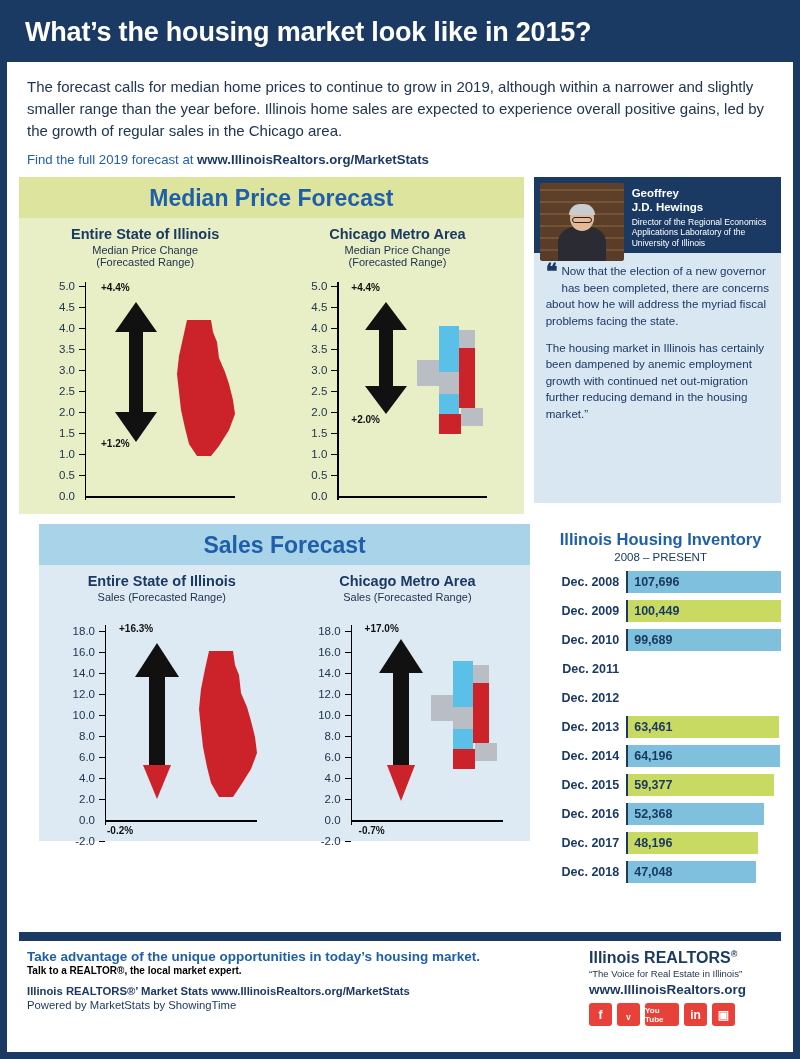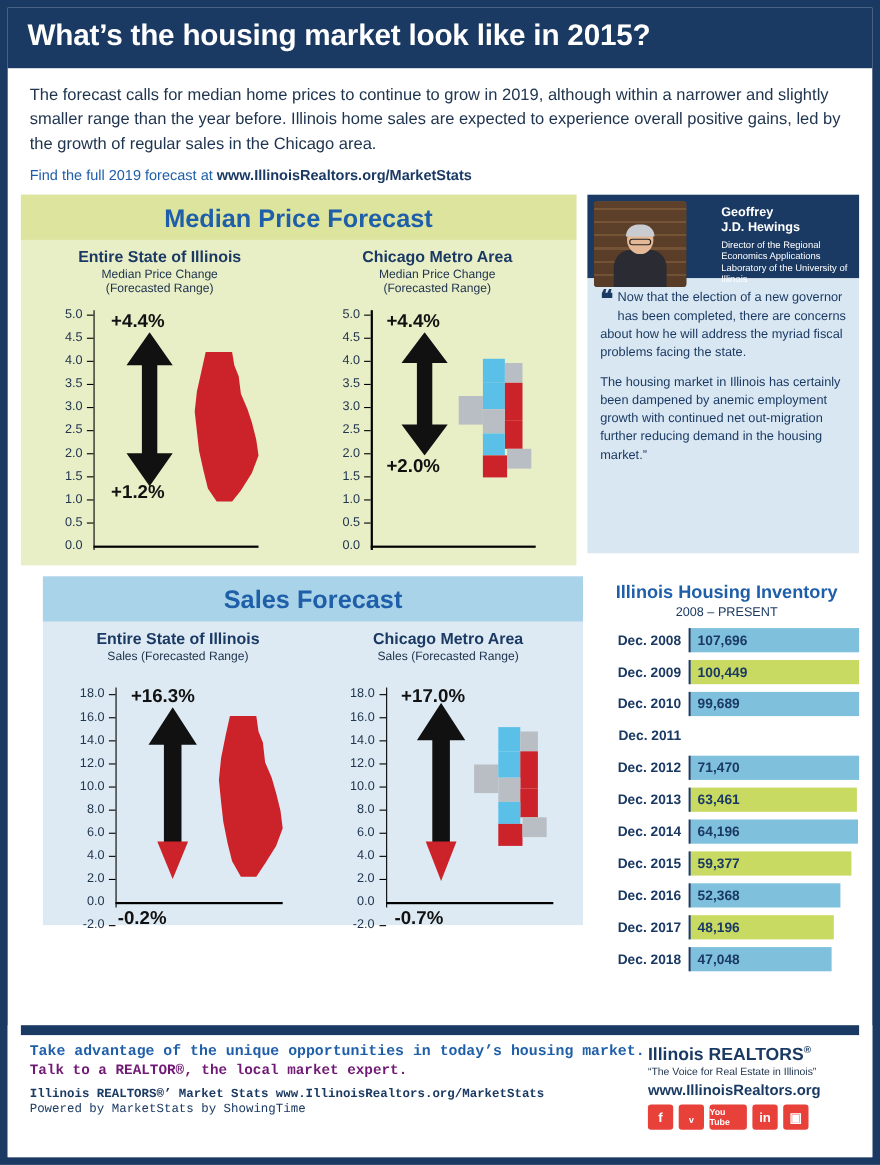--- a/index.html
+++ b/index.html
@@ -64,31 +64,30 @@
   .plot { position:relative; height:240px; margin-top:6px; }
   .axis-labels {
     position:absolute; left:16px; top:0; width:40px; height:100%;
     font-size:11.5px; color:#20354f; text-align:right;
   }
   .axis-labels div { position:absolute; right:0; transform:translateY(-50%); }
   .axis-line-v { position:absolute; background:#000; width:1.4px; }
   .axis-line-h { position:absolute; background:#000; height:1.4px; }
   .tick { position:absolute; background:#000; height:1.2px; width:6px; left:60px; }
   .val-top, .val-bot {
-    position:absolute; font-size:17px; font-weight:bold; color:#111;
+    position:absolute; font-size:10px; font-weight:bold; color:#111;
     white-space:nowrap;
   }
   .arrow-wrap { position:absolute; }
   
   .right-col { width:250px; }
   .bio {
     background:#1b3a63; color:#fff;
     display:flex; height:76px; align-items:stretch;
     padding:6px;
-    gap:24px;
   }
   .headshot {
     width:84px; height:78px;
     background:linear-gradient(#6b4a32,#3d2a1c);
     border-radius:3px;
     position:relative; overflow:hidden;
     flex:none;
   }
   .hs-shelf { position:absolute; inset:0; background:
      repeating-linear-gradient(0deg,#5c3f29 0 10px,#7a5738 10px 12px); opacity:.85;}
@@ -131,23 +130,23 @@
   .logo-box { width:120px; text-align:center; color:#1b3a63; }
   .logo-circle {
     width:54px; height:54px; border-radius:50%; background:#1b3a63;
     margin:0 auto; position:relative;
   }
   .logo-circle:after {
     content:""; position:absolute; left:21px; top:10px; width:12px; height:34px;
     background:#fff; border-radius:6px 6px 0 0;
   }
   .logo-text { font-size:13px; font-weight:bold; line-height:1.05; margin-top:4px;}
-  .mid-box { flex:1; padding-left:6px;font-family:Liberation Mono, monospace; }
+  .mid-box { flex:1; padding-left:6px; }
   .mid1 { font-size:13.5px; font-weight:bold; color:#1f5fa9; }
-  .mid2 { font-size:13px; font-weight:bold; color:#701a75; margin-top:1px;}
+  .mid2 { font-size:10px; font-weight:bold; color:#000000; margin-top:1px;}
   .mid3 { font-size:11.3px; font-weight:bold; color:#1b3a63; margin-top:9px;}
   .mid4 { font-size:11.3px; color:#1b3a63; margin-top:2px;}
   .right-box { width:190px; text-align:left; }
   .rb1 { font-size:16px; font-weight:bold; color:#1b3a63;}
   .rb1 sup { font-size:9px;}
   .rb2 { font-size:9.5px; color:#20354f; margin-top:1px;}
   .rb3 { font-size:13.5px; font-weight:bold; color:#1b3a63; margin-top:3px;}
   .social { display:flex; gap:5px; margin-top:6px; }
   .sq { width:23px; height:23px; border-radius:3px; color:#fff; font-size:12px;
         font-weight:bold; display:flex; align-items:center; justify-content:center;}
@@ -428,25 +427,20 @@
               <div class="inv-bar" style="background: rgb(127, 192, 221); width: 132.565%; max-width: 100%;">
                 <span>99,689</span>
               </div>
             </div>
           </div>
           <div class="inv-row">
             <div class="inv-label">Dec. 2011</div>
           </div>
           <div class="inv-row">
             <div class="inv-label">Dec. 2012</div>
-            <div class="inv-barwrap">
-              <div class="inv-bar" style="background: rgb(127, 192, 221); width: 106.363%; max-width: 100%;">
-                <span>71,470</span>
-              </div>
-            </div>
           </div>
           <div class="inv-row">
             <div class="inv-label">Dec. 2013</div>
             <div class="inv-barwrap">
               <div class="inv-bar" style="background: rgb(201, 218, 99); width: 98.9261%; max-width: 100%;">
                 <span>63,461</span>
               </div>
             </div>
           </div>
           <div class="inv-row">

